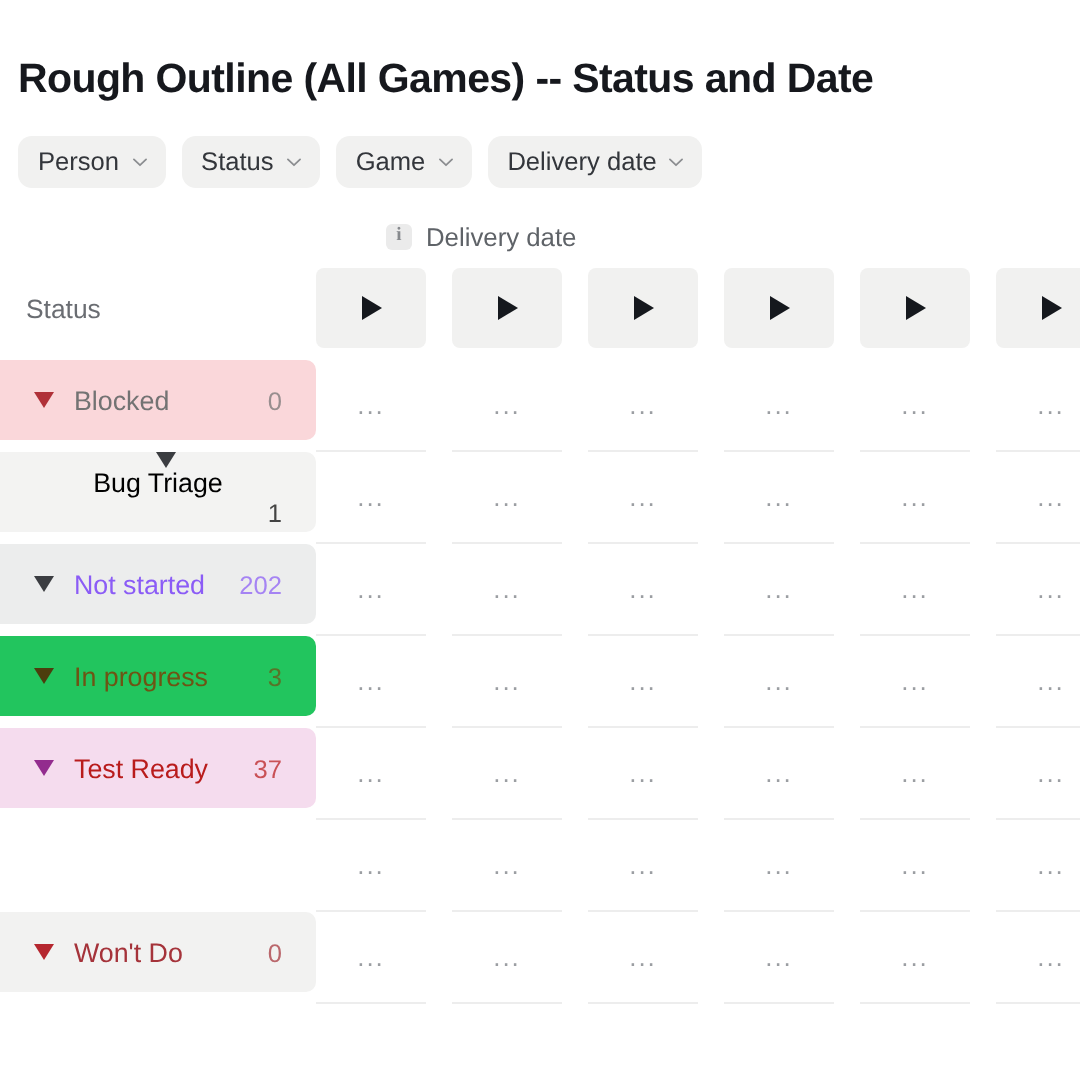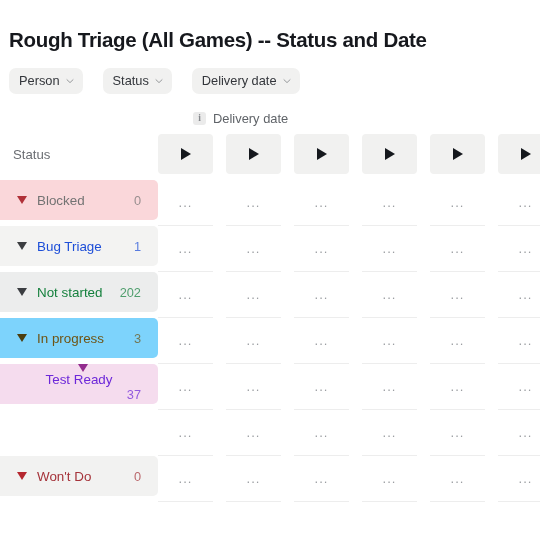--- a/index.html
+++ b/index.html
@@ -28,21 +28,21 @@
     white-space: nowrap;
   }
 
   
   #filter-bar {
     position: absolute;
     left: 9px;
     top: 68px;
     display: flex;
     align-items: center;
-    gap: 20px;
+    gap: 8px;
   }
   .filter-pill {
     display: flex;
     align-items: center;
     gap: 6px;
     background: #f1f1f0;
     border-radius: 7px;
     padding: 5px 9px 6px 10px;
     font-size: 12.8px;
     color: #33363b;
@@ -169,36 +169,42 @@
     justify-content: center;
     font-size: 13px;
     color: #9b9ea2;
     letter-spacing: 1px;
     cursor: pointer;
   }
 </style>
 </head>
 <body>
 
-<div id="page-title">Rough Triage (All Games) -- Status and Date</div>
+<div id="page-title">Rough Outline (All Games) -- Status and Date</div>
 
 <div id="filter-bar">
     <div class="filter-pill">
       <span>Person</span>
       <svg class="chev" viewBox="0 0 10 10">
         <path d="M1.2 3.4 L5 7 L8.8 3.4" fill="none" stroke="currentColor" stroke-width="1.1" stroke-linecap="round" stroke-linejoin="round"></path>
       </svg>
     </div>
     <div class="filter-pill">
       <span>Status</span>
       <svg class="chev" viewBox="0 0 10 10">
         <path d="M1.2 3.4 L5 7 L8.8 3.4" fill="none" stroke="currentColor" stroke-width="1.1" stroke-linecap="round" stroke-linejoin="round"></path>
       </svg>
     </div>
     <div class="filter-pill">
+      <span>Game</span>
+      <svg class="chev" viewBox="0 0 10 10">
+        <path d="M1.2 3.4 L5 7 L8.8 3.4" fill="none" stroke="currentColor" stroke-width="1.1" stroke-linecap="round" stroke-linejoin="round"></path>
+      </svg>
+    </div>
+    <div class="filter-pill">
       <span>Delivery date</span>
       <svg class="chev" viewBox="0 0 10 10">
         <path d="M1.2 3.4 L5 7 L8.8 3.4" fill="none" stroke="currentColor" stroke-width="1.1" stroke-linecap="round" stroke-linejoin="round"></path>
       </svg>
     </div>
   </div>
 
 <div id="delivery-caption">
   <span class="info-icon">i</span>
   <span>Delivery date</span>
@@ -235,60 +241,60 @@
         <span class="count">0</span>
       </div>
       <div class="data-cell" style="left: 158px;">...</div>
       <div class="data-cell" style="left: 226px;">...</div>
       <div class="data-cell" style="left: 294px;">...</div>
       <div class="data-cell" style="left: 362px;">...</div>
       <div class="data-cell" style="left: 430px;">...</div>
       <div class="data-cell" style="left: 498px;">...</div>
     </div>
     <div class="grid-row">
-      <div class="status-cell" style="background: rgb(243, 243, 242); color: #1d4ed8;">
+      <div class="status-cell" style="background: rgb(243, 243, 242); color: #000000; flex-direction: column;">
         <span class="tri" style="color: rgb(59, 61, 65);"></span>
         <span class="label">Bug Triage</span>
         <span class="count">1</span>
       </div>
       <div class="data-cell" style="left: 158px;">...</div>
       <div class="data-cell" style="left: 226px;">...</div>
       <div class="data-cell" style="left: 294px;">...</div>
       <div class="data-cell" style="left: 362px;">...</div>
       <div class="data-cell" style="left: 430px;">...</div>
       <div class="data-cell" style="left: 498px;">...</div>
     </div>
     <div class="grid-row">
-      <div class="status-cell" style="background: rgb(236, 237, 237); color: #15803d;">
+      <div class="status-cell" style="background: rgb(236, 237, 237); color: #8b5cf6;">
         <span class="tri" style="color: rgb(59, 61, 65);"></span>
         <span class="label">Not started</span>
         <span class="count">202</span>
       </div>
       <div class="data-cell" style="left: 158px;">...</div>
       <div class="data-cell" style="left: 226px;">...</div>
       <div class="data-cell" style="left: 294px;">...</div>
       <div class="data-cell" style="left: 362px;">...</div>
       <div class="data-cell" style="left: 430px;">...</div>
       <div class="data-cell" style="left: 498px;">...</div>
     </div>
     <div class="grid-row">
-      <div class="status-cell" style="background: #7dd3fc; color: rgb(110, 84, 20); text-align: center;">
+      <div class="status-cell" style="background: #22c55e; color: rgb(110, 84, 20); text-align: center;">
         <span class="tri" style="color: rgb(76, 61, 13);"></span>
         <span class="label">In progress</span>
         <span class="count">3</span>
       </div>
       <div class="data-cell" style="left: 158px;">...</div>
       <div class="data-cell" style="left: 226px;">...</div>
       <div class="data-cell" style="left: 294px;">...</div>
       <div class="data-cell" style="left: 362px;">...</div>
       <div class="data-cell" style="left: 430px;">...</div>
       <div class="data-cell" style="left: 498px;">...</div>
     </div>
     <div class="grid-row">
-      <div class="status-cell" style="background: rgb(245, 220, 238); color: #6d28d9; flex-direction: column;">
+      <div class="status-cell" style="background: rgb(245, 220, 238); color: #b91c1c;">
         <span class="tri" style="color: rgb(147, 44, 142);"></span>
         <span class="label">Test Ready</span>
         <span class="count">37</span>
       </div>
       <div class="data-cell" style="left: 158px;">...</div>
       <div class="data-cell" style="left: 226px;">...</div>
       <div class="data-cell" style="left: 294px;">...</div>
       <div class="data-cell" style="left: 362px;">...</div>
       <div class="data-cell" style="left: 430px;">...</div>
       <div class="data-cell" style="left: 498px;">...</div>

